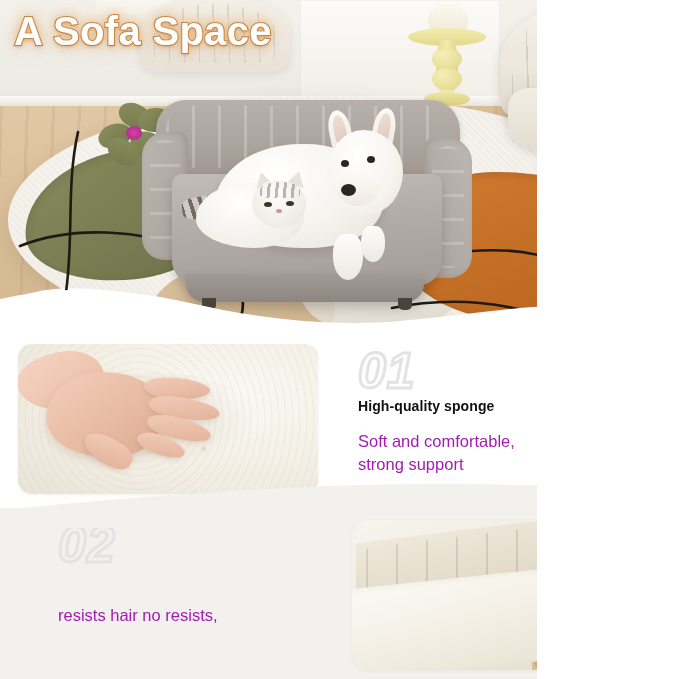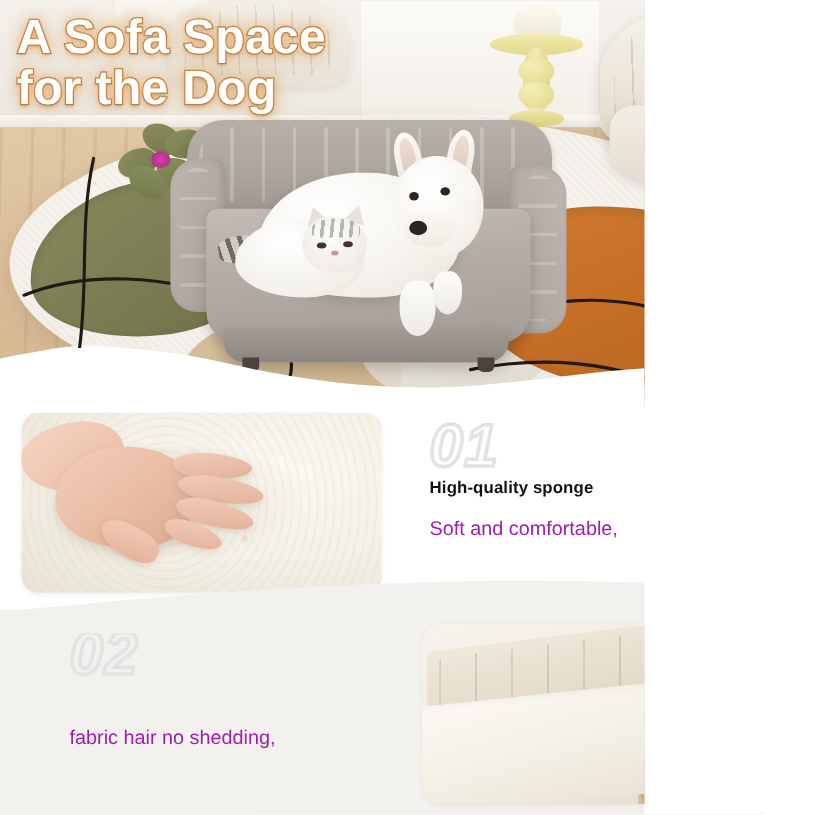--- a/index.html
+++ b/index.html
@@ -550,21 +550,20 @@
         <div class="cat-head"></div>
         <div class="cat-stripe"></div>
         <div class="cat-eye l"></div>
         <div class="cat-eye r"></div>
         <div class="cat-nose"></div>
       </div>
     </div>
 
     <div class="hero-title">
       <span>A Sofa Space</span>
-      <span>for the Dog</span>
     </div>
 
     <svg class="hero-wave" viewBox="0 0 679 60" preserveAspectRatio="none">
       <path d="M0 18 C 60 4, 120 6, 190 22 C 260 38, 330 46, 400 40
                C 470 34, 540 20, 610 26 C 645 29, 665 34, 679 36
                L679 60 L0 60 Z" fill="#ffffff"></path>
     </svg>
   </div>
 
   <div class="sec01">
@@ -580,31 +579,32 @@
         <div class="finger f4"></div>
         <div class="finger thumb"></div>
       </div>
     </div>
   </div>
 
   <div class="num num01">01</div>
   <div class="head head01">High-quality sponge</div>
   <div class="body body01">
     <span>Soft and comfortable,</span>
+    <span>strong support</span>
   </div>
 
   <svg class="divider" viewBox="0 0 679 52" preserveAspectRatio="none">
     <path d="M0 34 C 120 22, 260 10, 410 8 C 520 7, 610 12, 679 18 L679 52 L0 52 Z" fill="#f2f1ee"></path>
   </svg>
 
   <div class="sec02"></div>
 
   <div class="num num02">02</div>
   <div class="body body02">
-    <span>fabric hair no shedding,</span>
+    <span>resists hair no resists,</span>
   </div>
 
   <div class="photo-sofa">
     <div class="ps-wallbg"></div>
     <div class="ps-floor"></div>
     <div class="ps-backrest"></div>
     <div class="ps-seat"></div>
     <div class="ps-side"></div>
     <div class="ps-leg"></div>
   </div>

